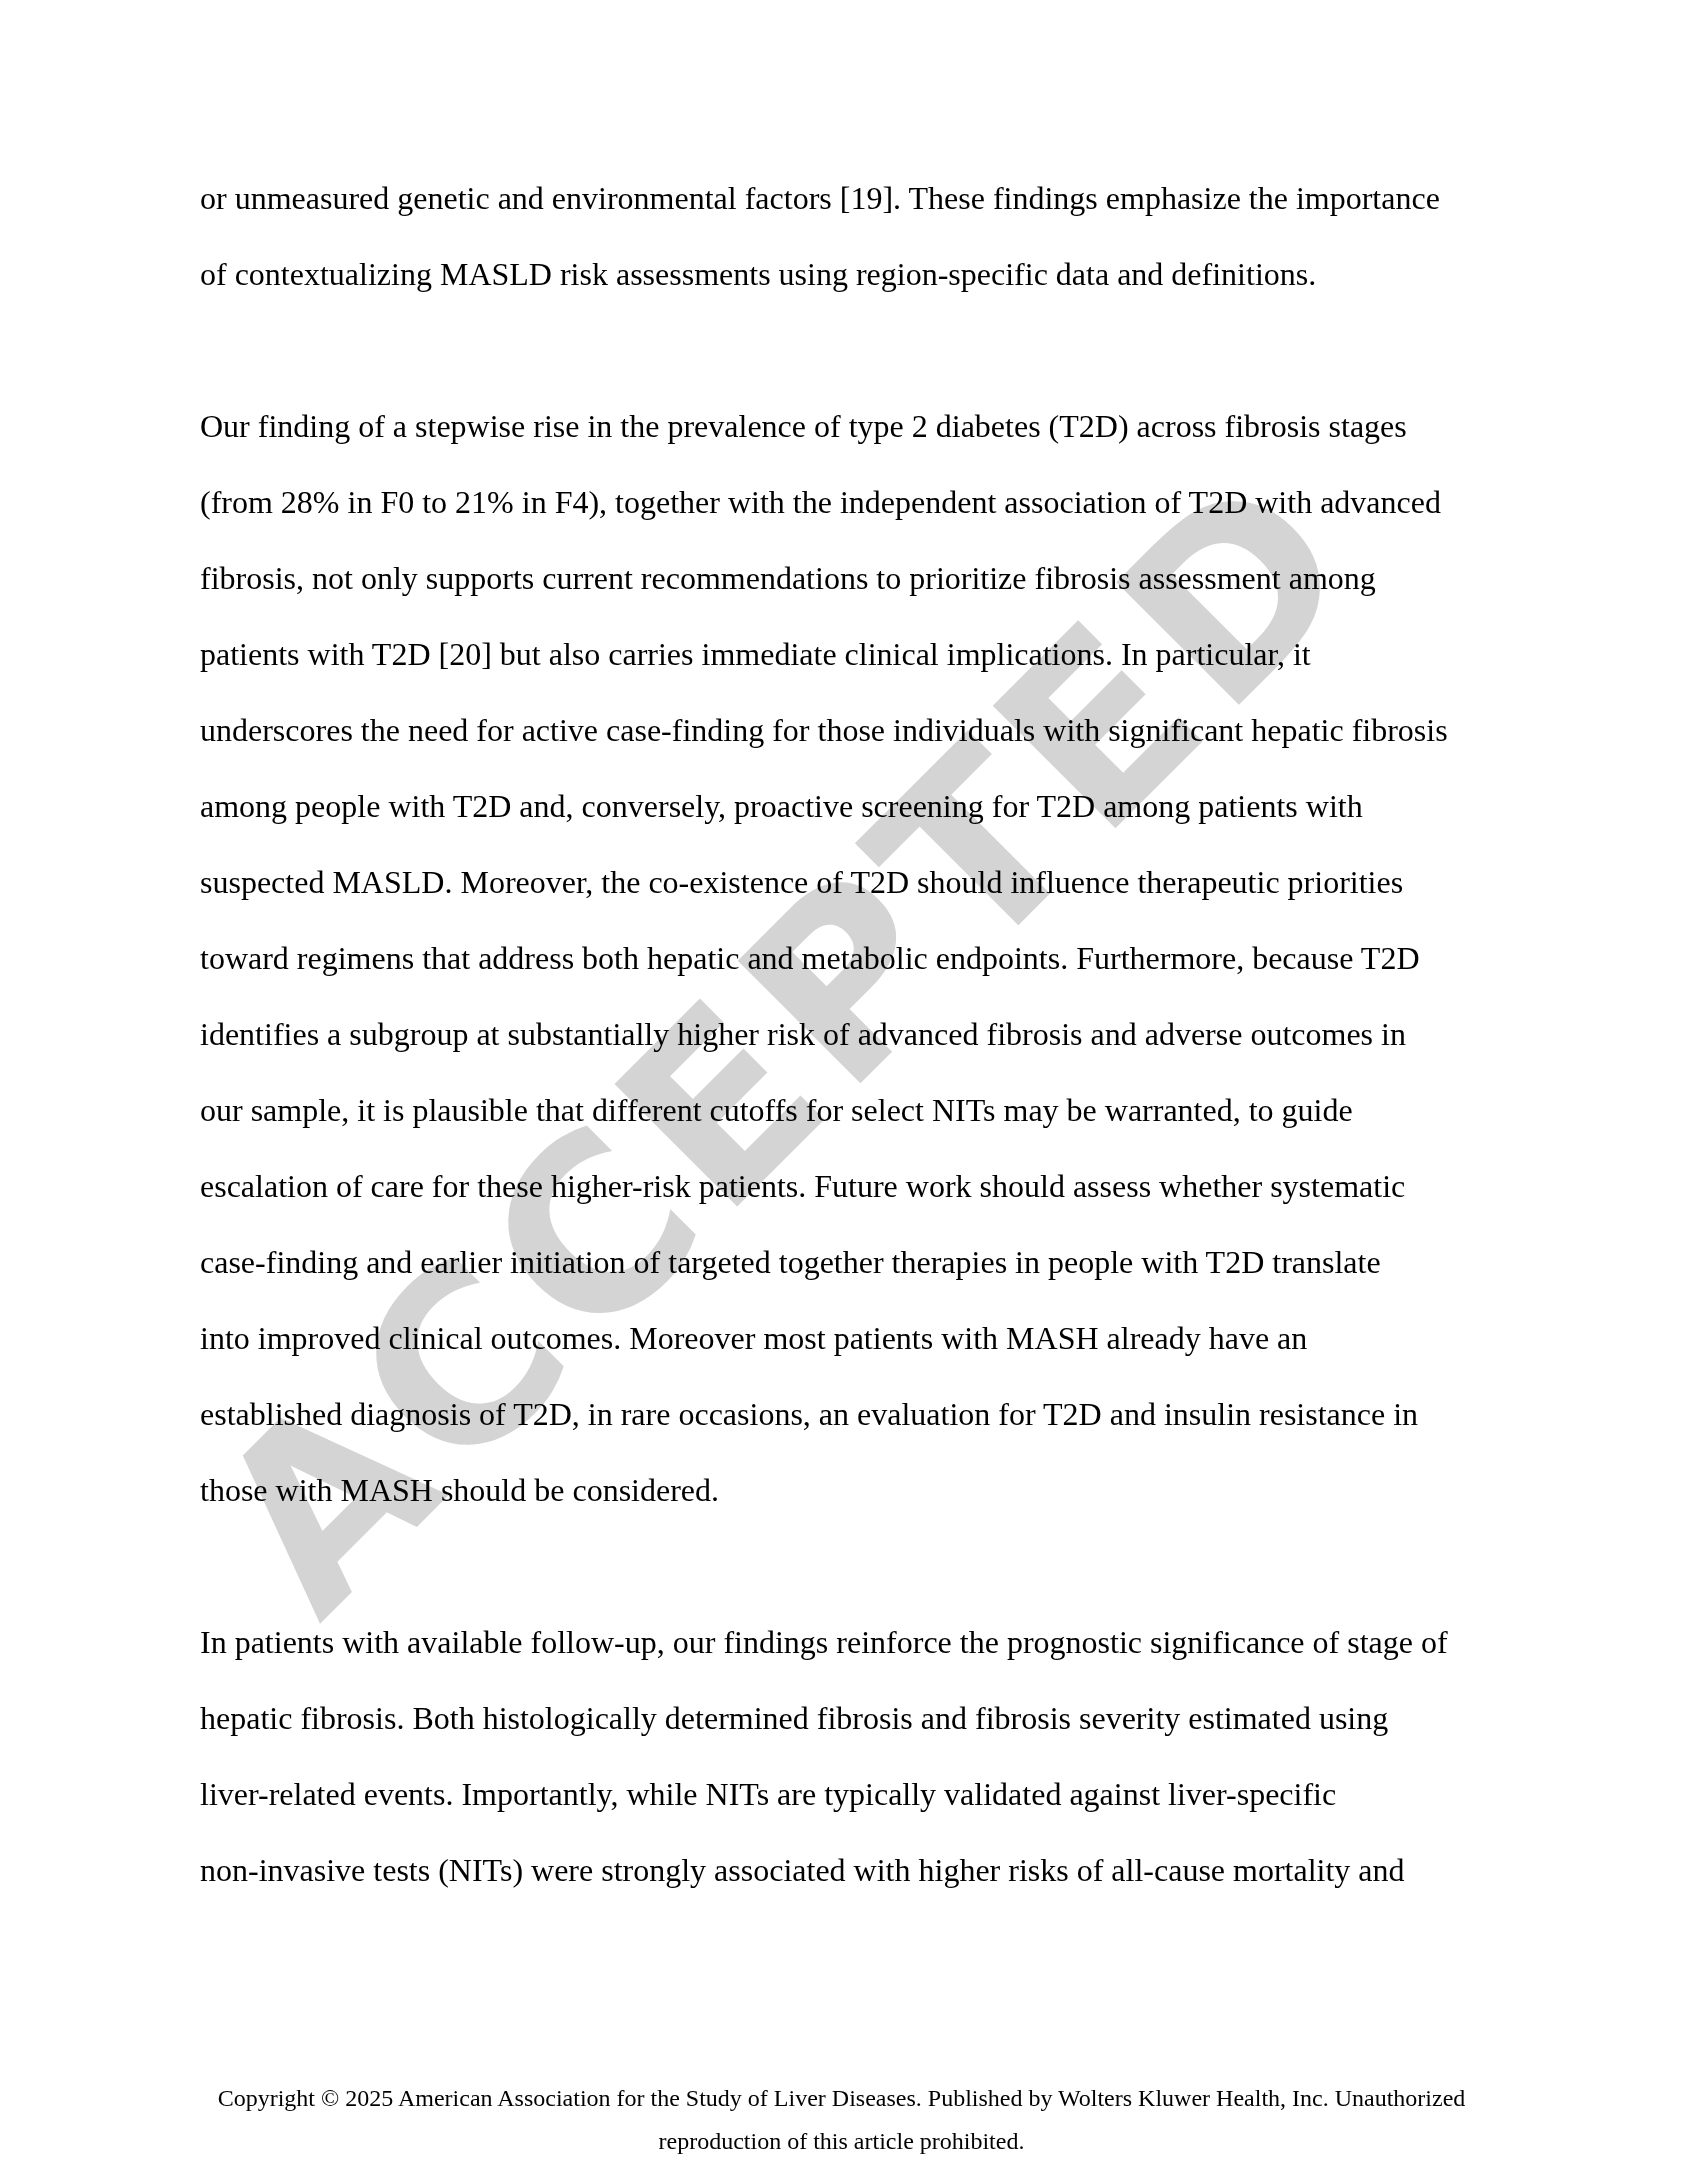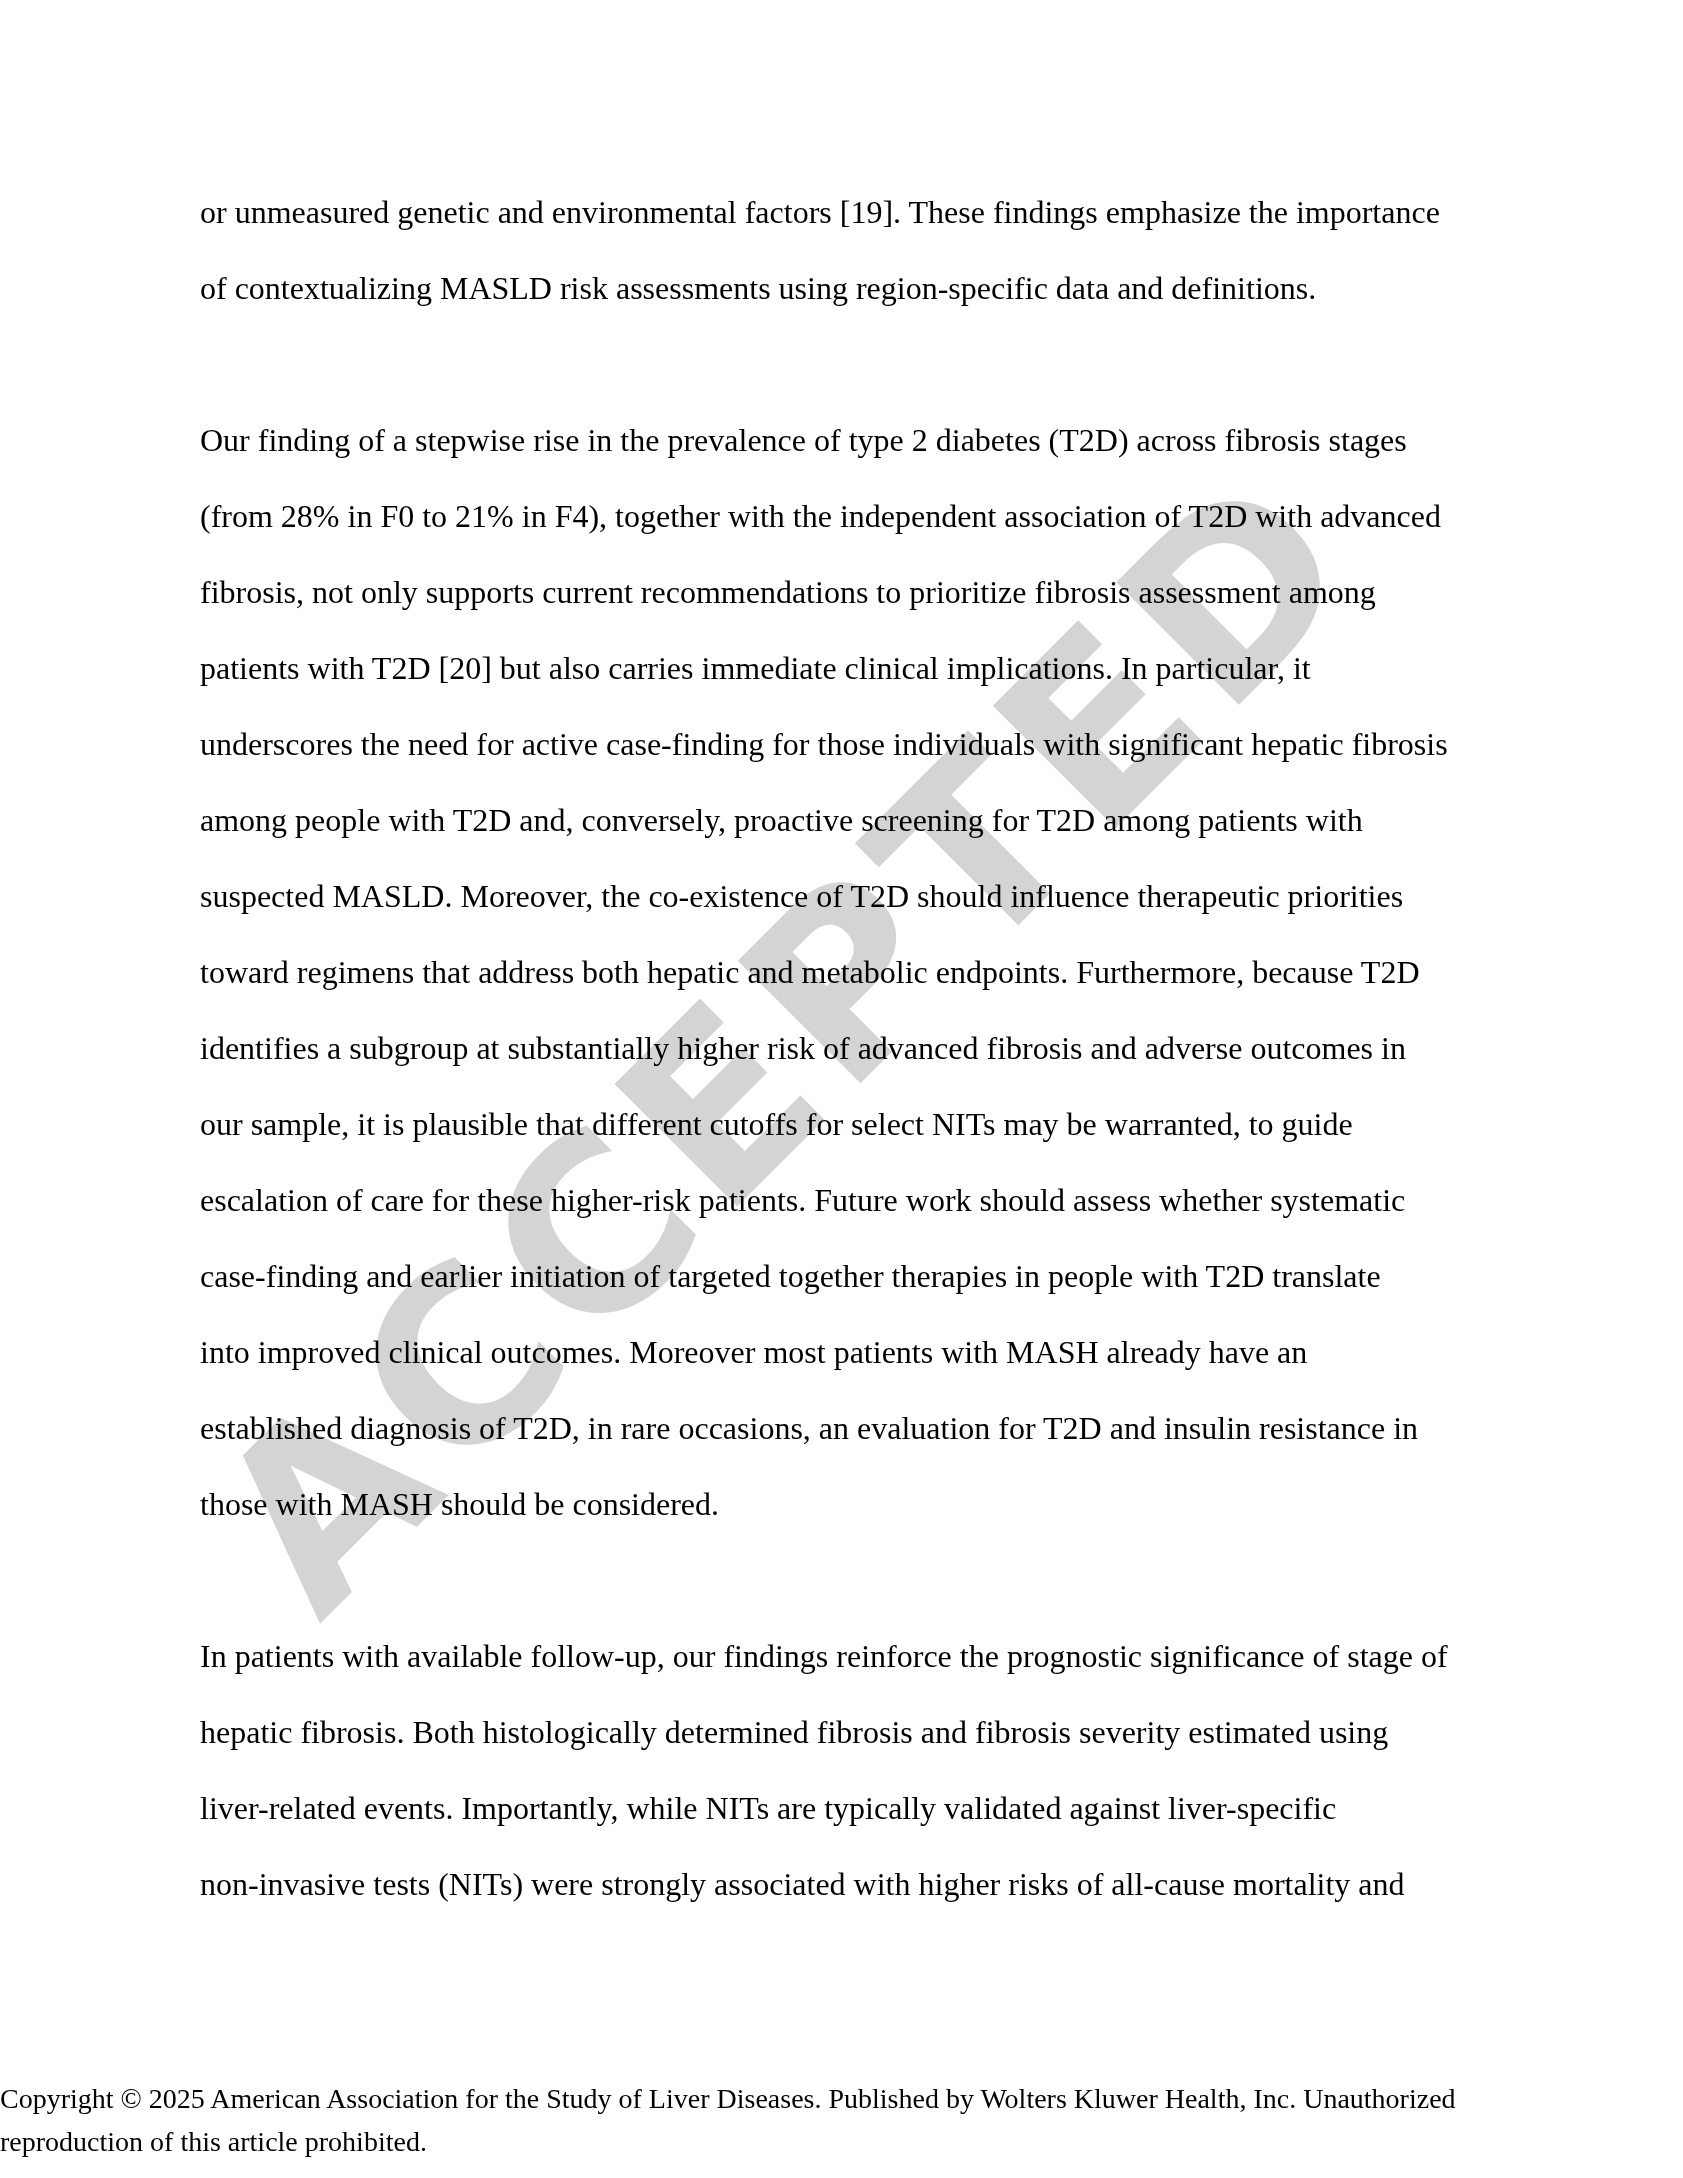--- a/index.html
+++ b/index.html
@@ -26,39 +26,40 @@
     font-size: 238px;
     letter-spacing: 0.05em;
     color: #d4d4d4;
     white-space: nowrap;
     z-index: 1;
     user-select: none;
   }
   .body-text {
     position: absolute;
     left: 200px;
-    top: 174px;
+    top: 160px;
     width: 1386px;
     z-index: 2;
     font-size: 32px;
   }
   .body-text .line {
     height: 76px;
     line-height: 76px;
     white-space: nowrap;
   }
   .body-text .line.blank {
     
   }
   .footer {
     position: absolute;
     left: 0;
     right: 0;
     top: 2077px;
-    font-size: 28px;
+    text-align: center;
+    font-size: 24px;
     line-height: 43px;
     z-index: 2;
   }
 </style>
 </head>
 <body>
 
 <div class="page">
   <div class="watermark">ACCEPTED</div>
 

